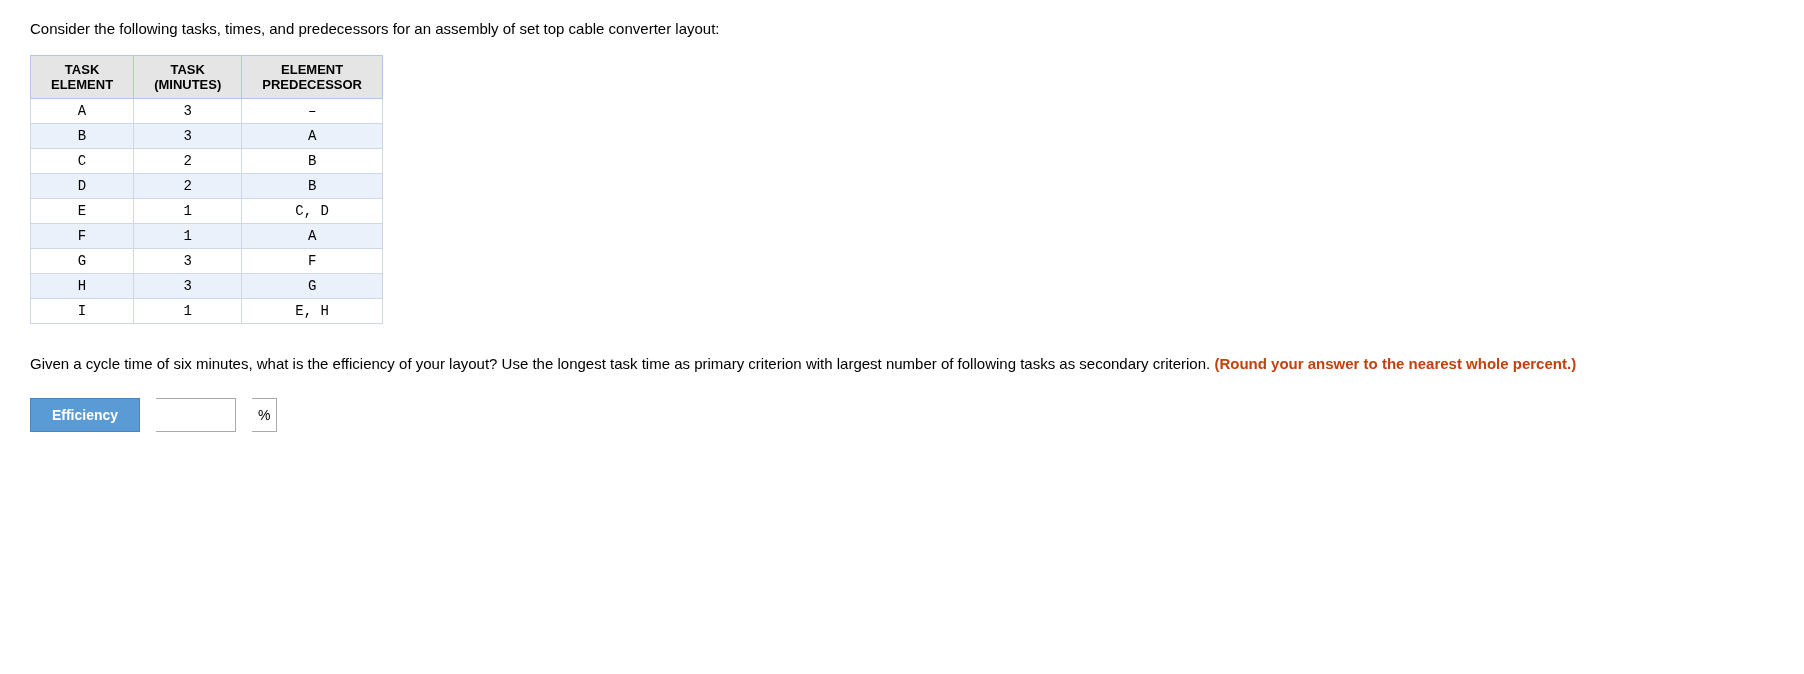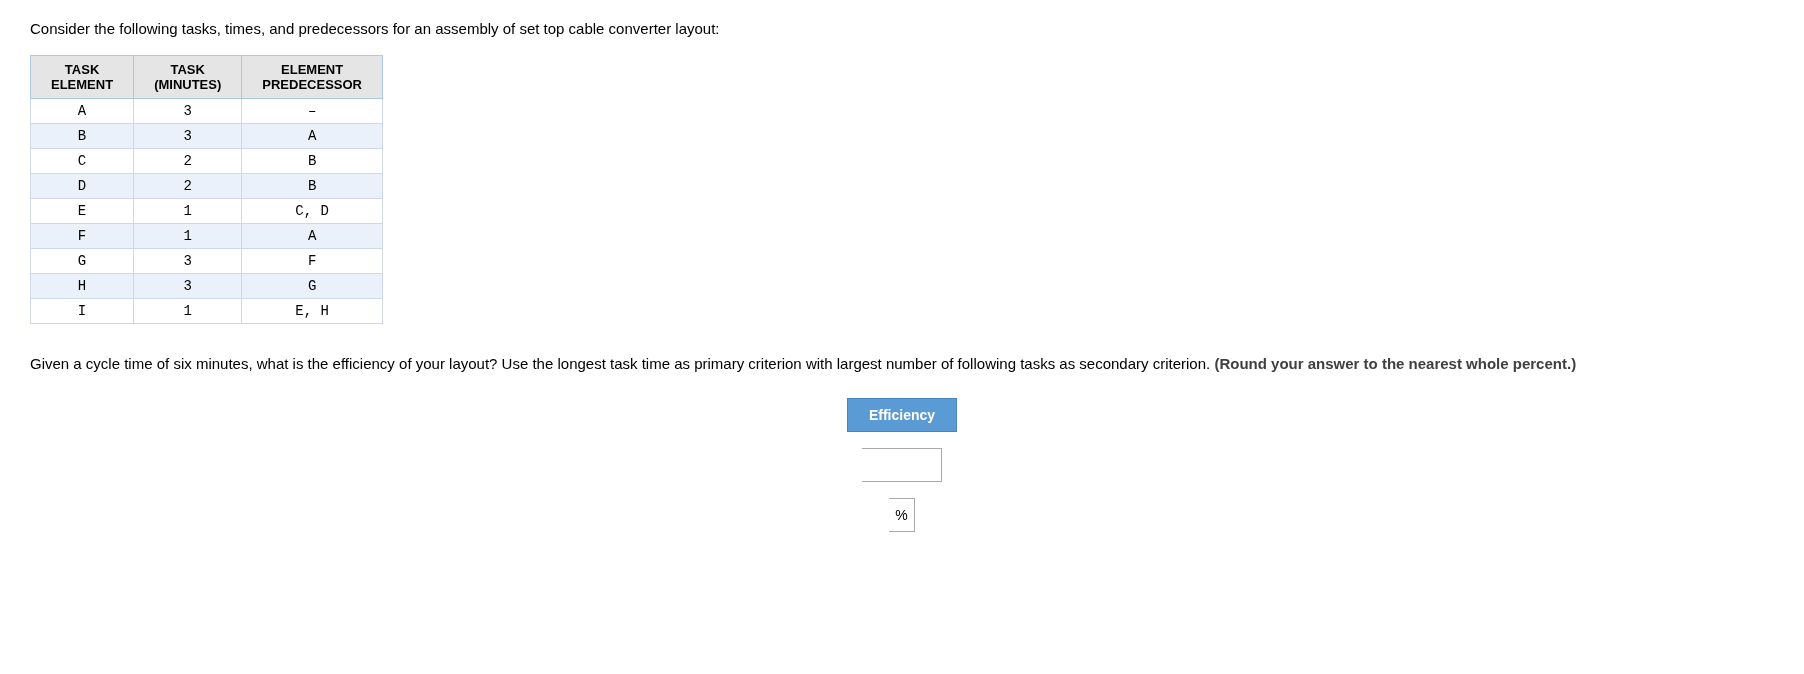--- a/index.html
+++ b/index.html
@@ -40,28 +40,27 @@
     .task-table tr:nth-child(odd) td {
       background-color: #fff;
     }
     .question-text {
       font-size: 15px;
       line-height: 1.6;
       margin-bottom: 22px;
       max-width: 1740px;
     }
     .highlight-red {
-      color: #404040;
+      color: #c2410c;
       font-weight: bold;
     }
     .answer-row {
       display: flex;
       align-items: center;
       gap: 16px;
-      flex-direction: column;
     }
     .efficiency-label {
       background-color: #5b9bd5;
       color: #fff;
       font-size: 14px;
       font-weight: bold;
       padding: 8px 14px;
       border: 1px solid #4a86be;
       min-width: 110px;
       text-align: center;

